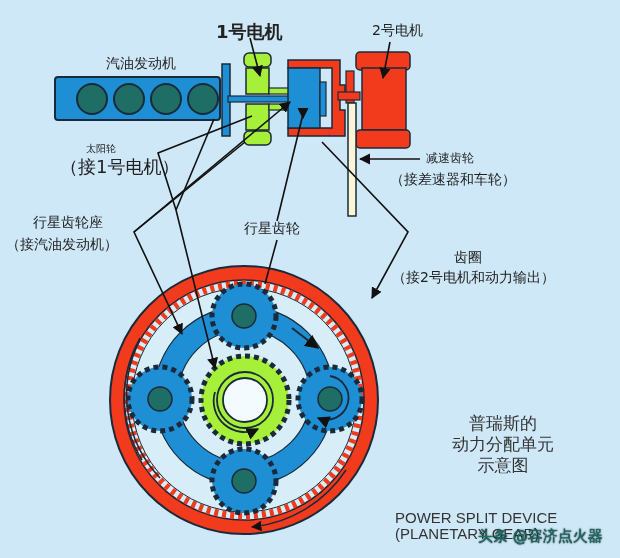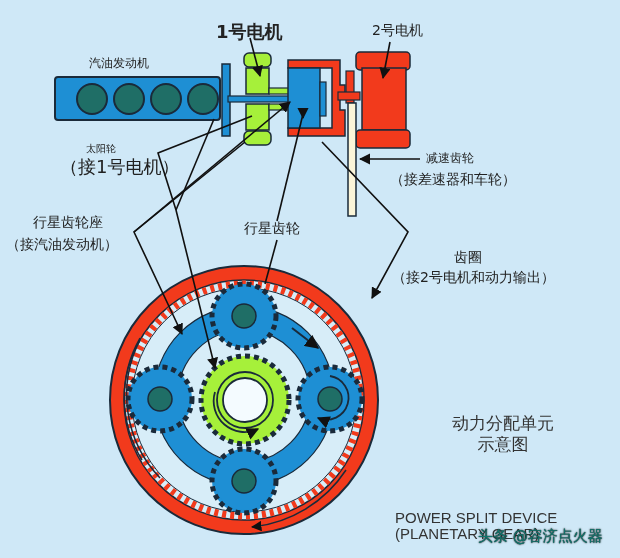--- a/index.html
+++ b/index.html
@@ -124,39 +124,40 @@
     <line x1="303" y1="114" x2="277" y2="221"></line>
     <line x1="277" y1="240" x2="265" y2="284"></line>
     <line x1="303" y1="112" x2="303" y2="118" marker-end="url(#arr)"></line>
 
     <polyline points="322,142 408,232 372,298" marker-end="url(#arr)"></polyline>
 
     <line x1="420" y1="159" x2="360" y2="159" marker-end="url(#arr)"></line>
   </g>
 </svg>
 
-<div class="lbl" style="left:89px;top:55px;font-size:12px;">汽油发动机</div>
+<div class="lbl" style="left:106px;top:55px;font-size:14px;">汽油发动机</div>
 <div class="lbl" style="left:216px;top:23px;font-size:18px;font-weight:bold;">1号电机</div>
 <div class="lbl" style="left:372px;top:22px;font-size:14px;">2号电机</div>
 
 <div class="lbl" style="left:86px;top:140px;font-size:10px;">太阳轮</div>
 <div class="lbl" style="left:60px;top:158px;font-size:18px;">（接1号电机）</div>
 
 <div class="lbl" style="left:426px;top:150px;font-size:12px;">减速齿轮</div>
 <div class="lbl" style="left:390px;top:171px;font-size:14px;">（接差速器和车轮）</div>
 
 <div class="lbl" style="left:18px;top:214px;font-size:14px;margin-left:15px;">行星齿轮座</div>
 <div class="lbl" style="left:6px;top:236px;font-size:14px;">（接汽油发动机）</div>
 
 <div class="lbl" style="left:244px;top:220px;font-size:14px;">行星齿轮</div>
 
 <div class="lbl" style="left:454px;top:249px;font-size:14px;">齿圈</div>
 <div class="lbl" style="left:392px;top:269px;font-size:14px;">（接2号电机和动力输出）</div>
 
 <div class="title-block">
+  <div>普瑞斯的</div>
   <div>动力分配单元</div>
   <div>示意图</div>
 </div>
 
 <div class="eng-block">
   <div>POWER SPLIT DEVICE</div>
   <div>(PLANETARY GEAR)</div>
 </div>
 
 <div class="watermark">头条 @容济点火器</div>

